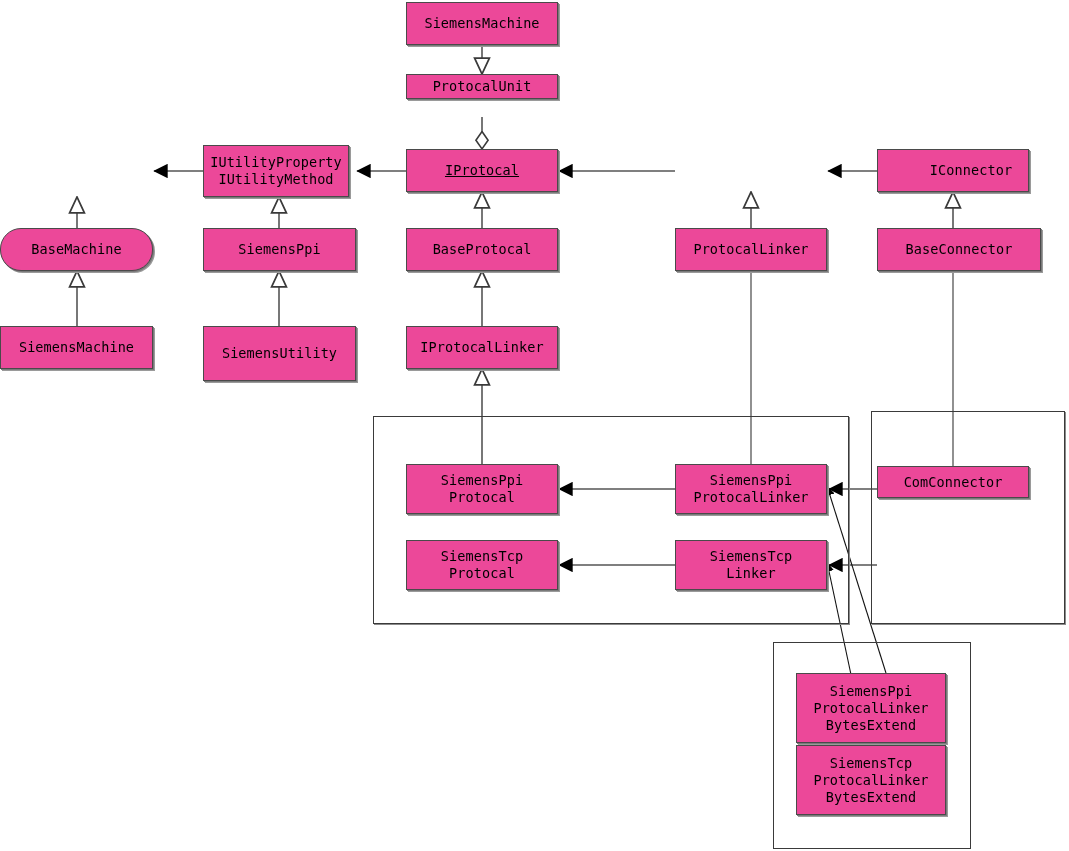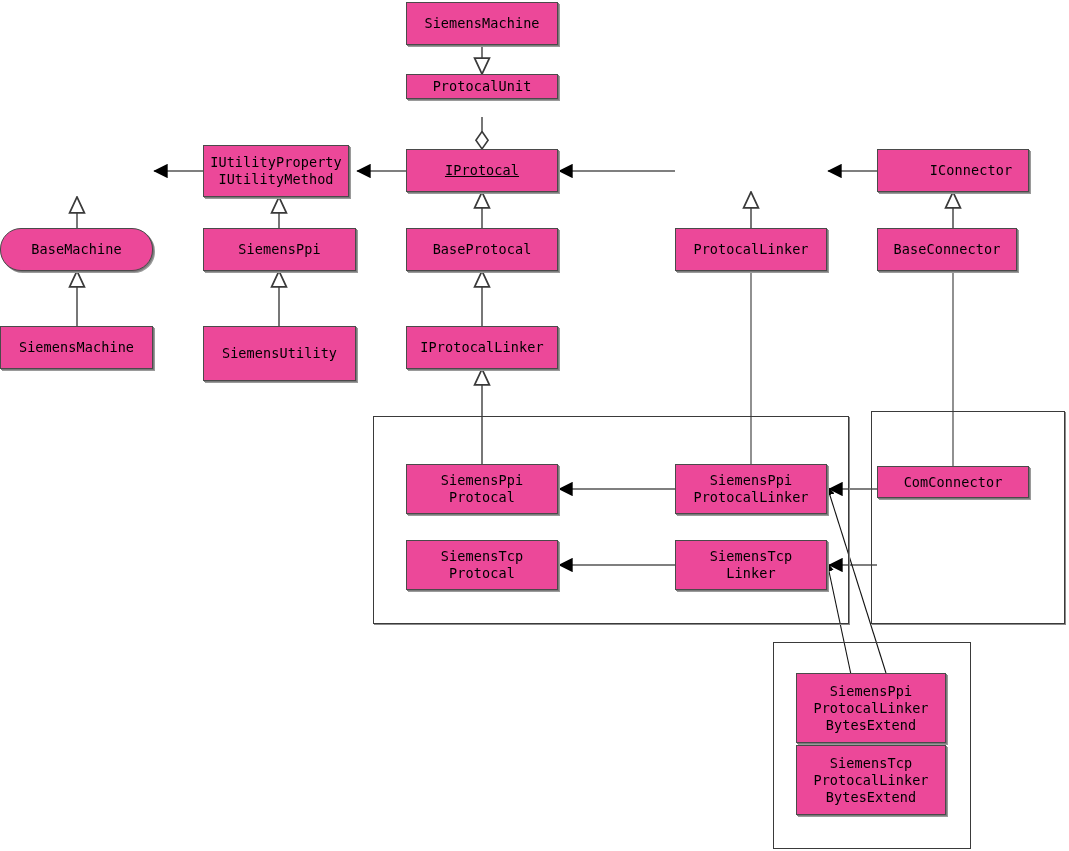--- a/index.html
+++ b/index.html
@@ -141,21 +141,21 @@
     </div>
   <div class="node" id="n8" style="left: 203px; top: 228px; width: 153px; height: 43px;">
     <span class="lbl">SiemensPpi</span>
     </div>
   <div class="node" id="n9" style="left: 406px; top: 228px; width: 152px; height: 43px;">
     <span class="lbl">BaseProtocal</span>
     </div>
   <div class="node" id="n10" style="left: 675px; top: 228px; width: 152px; height: 43px;">
     <span class="lbl">ProtocalLinker</span>
     </div>
-  <div class="node" id="n11" style="left: 877px; top: 228px; width: 140px; height: 43px;">
+  <div class="node" id="n11" style="left: 877px; top: 228px; width: 164px; height: 43px;">
     <span class="lbl">BaseConnector</span>
     </div>
   <div class="node" id="n12" style="left: 0px; top: 326px; width: 153px; height: 43px;">
     <span class="lbl">SiemensMachine</span>
     </div>
   <div class="node" id="n13" style="left: 203px; top: 326px; width: 153px; height: 55px;">
     <span class="lbl">SiemensUtility</span>
     </div>
   <div class="node" id="n14" style="left: 406px; top: 326px; width: 152px; height: 43px;">
     <span class="lbl">IProtocalLinker</span>

